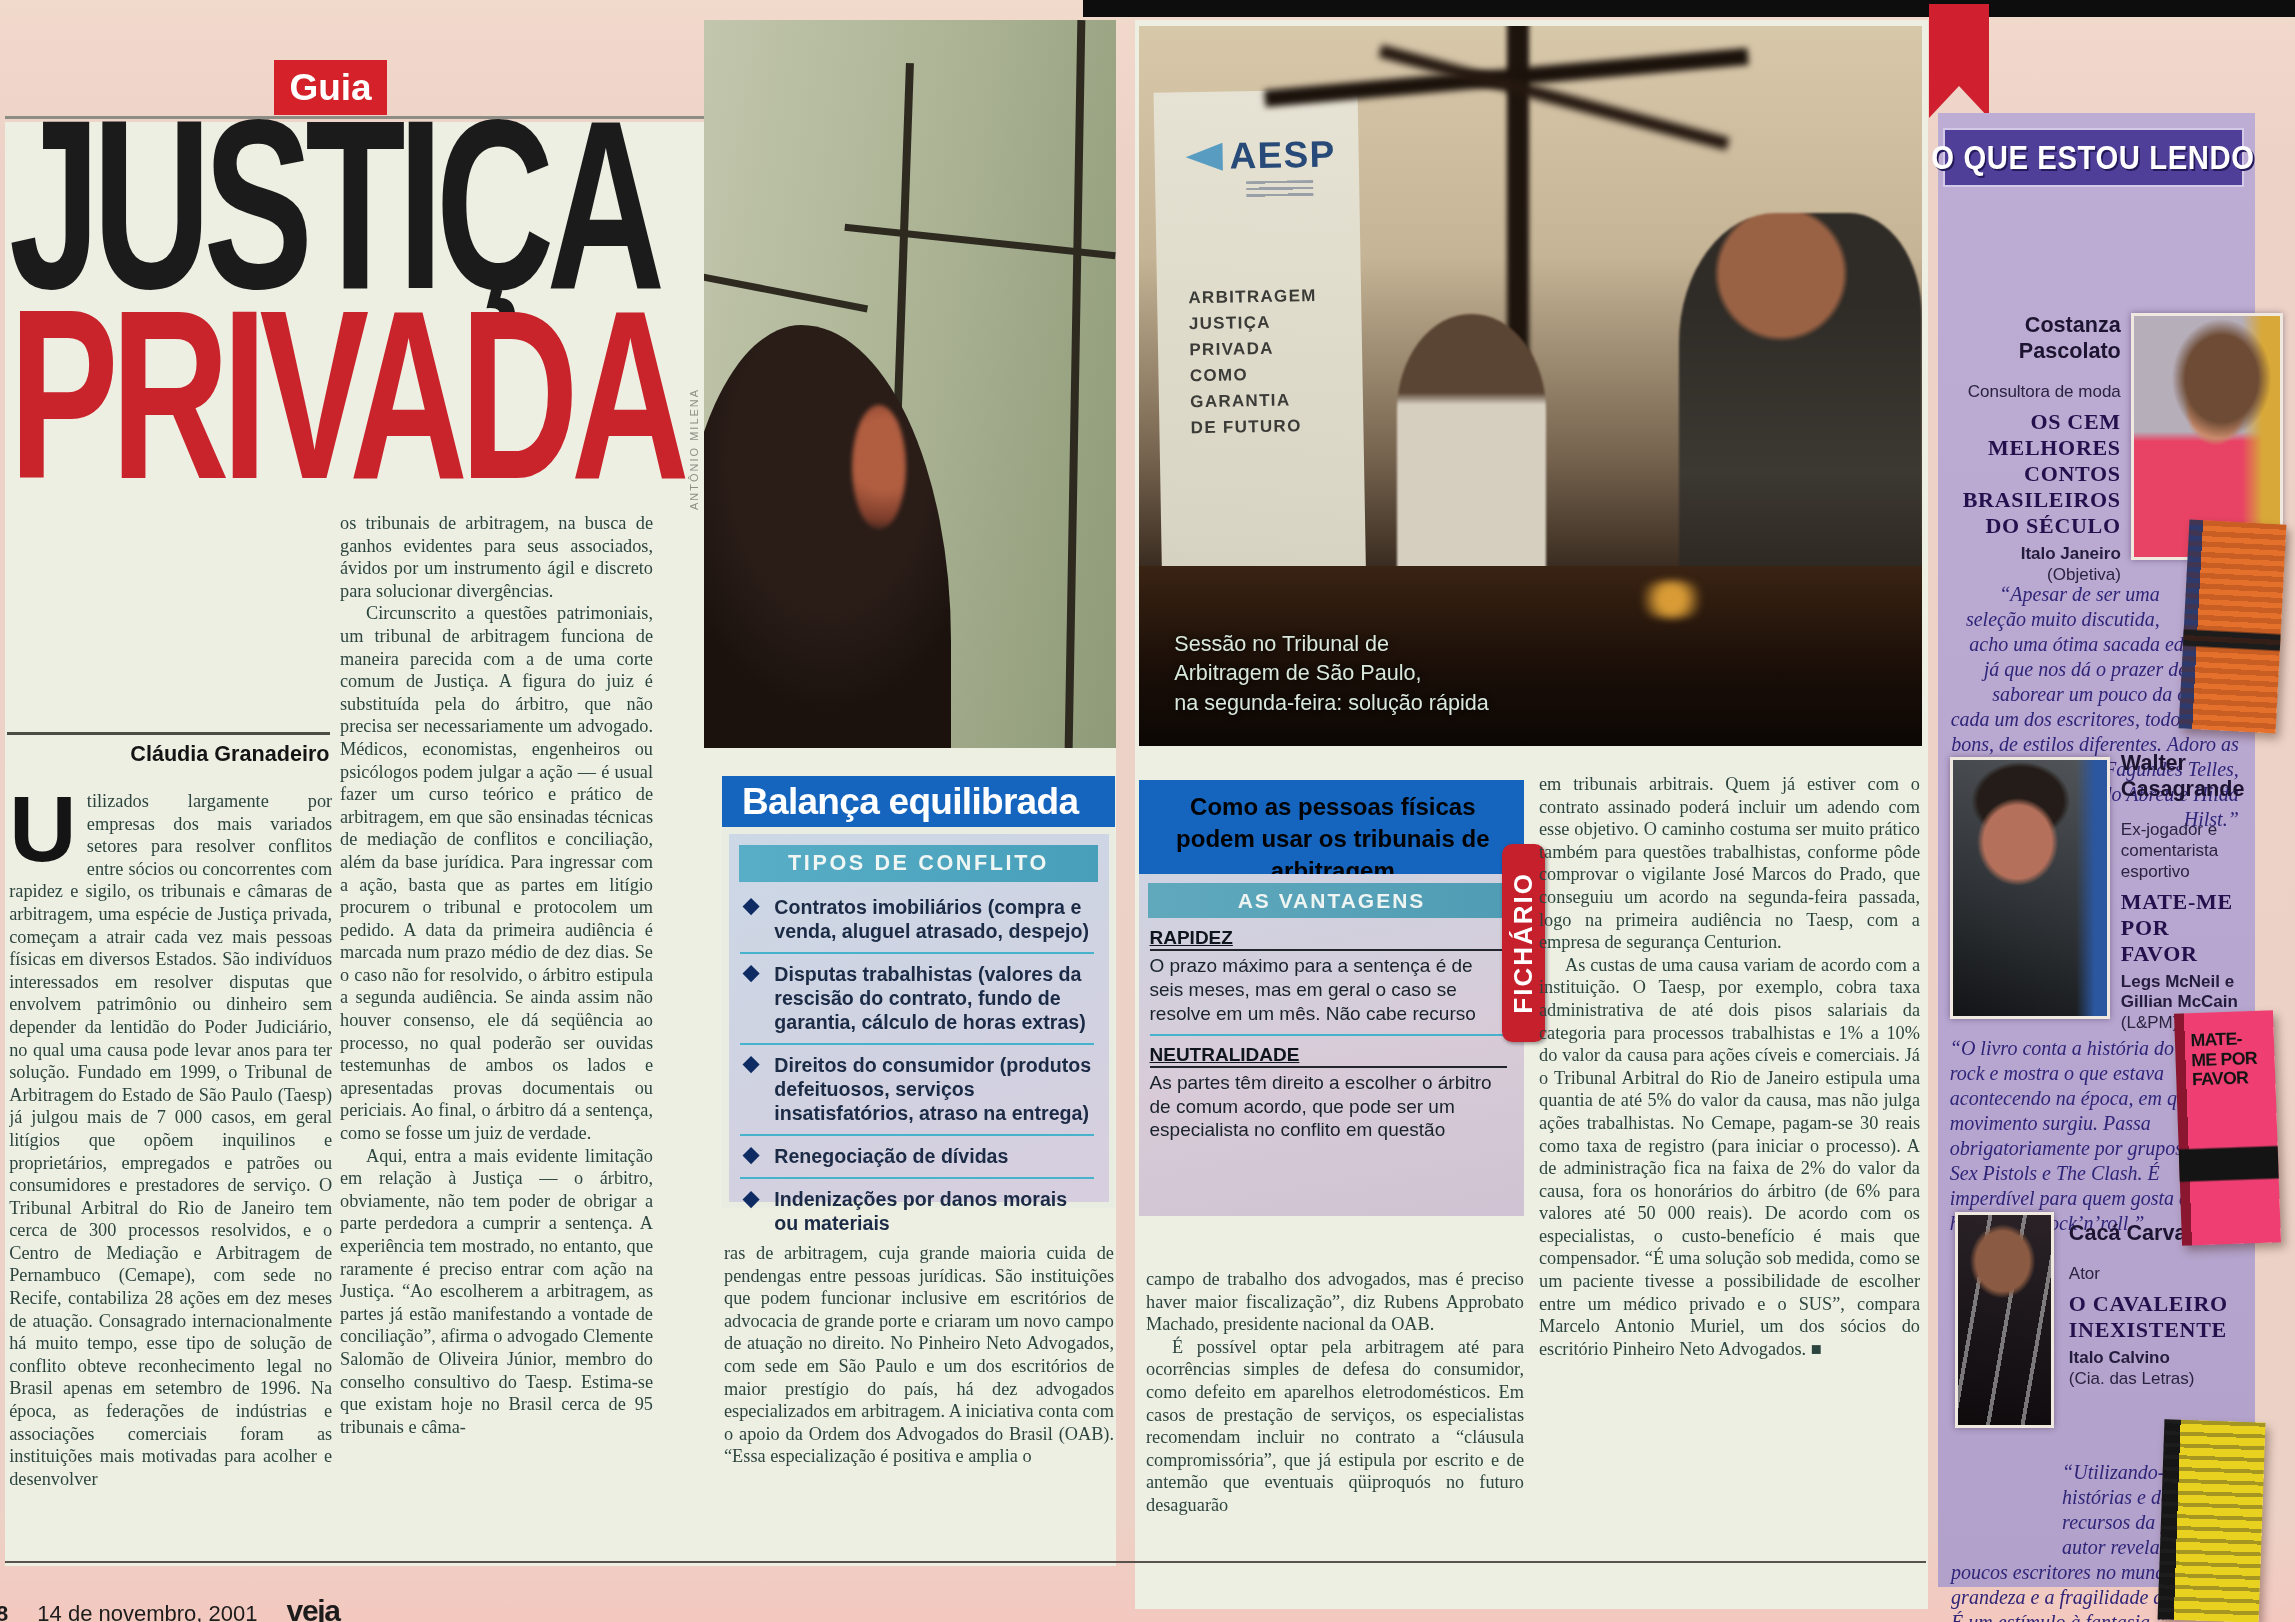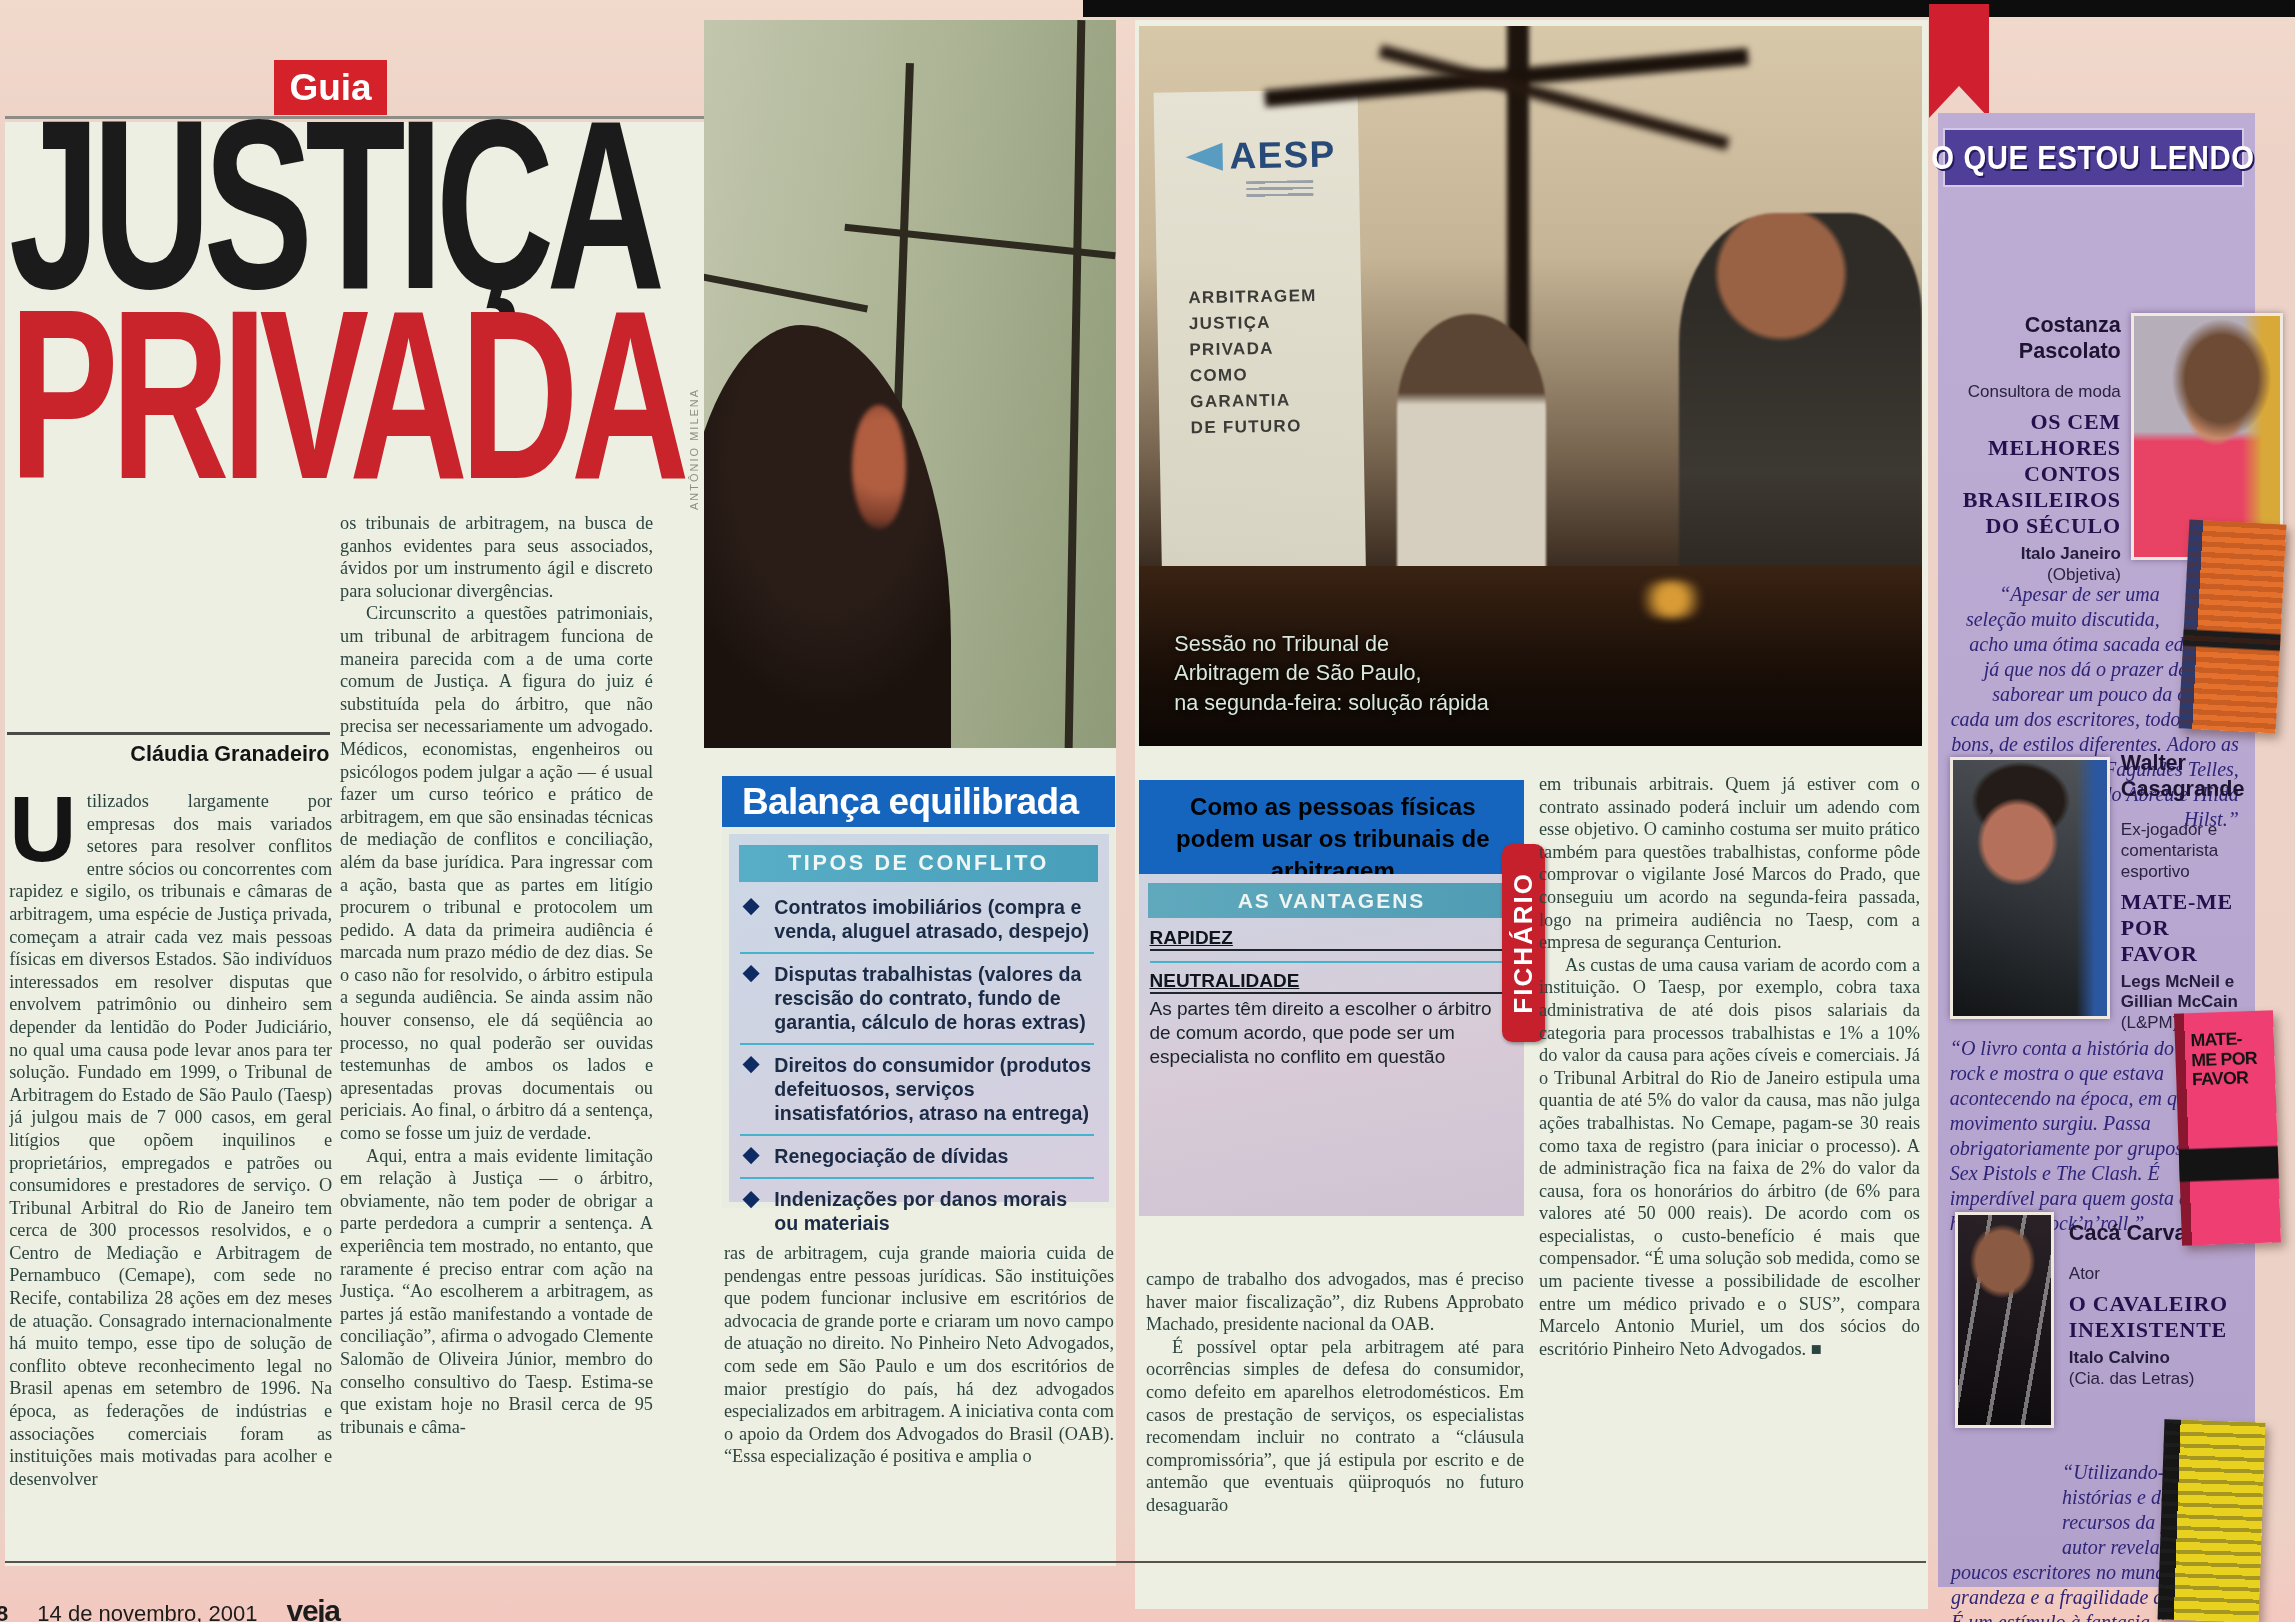--- a/index.html
+++ b/index.html
@@ -271,20 +271,21 @@
     <div class="p2-caption">Sessão no Tribunal de
 Arbitragem de São Paulo,
 na segunda-feira: solução rápida</div>
   </div>
 
   <div class="abs van-head">Como as pessoas físicas podem usar os tribunais de arbitragem</div>
   <div class="abs van-body">
     <div class="van-sub">AS VANTAGENS</div>
     <div class="van-sec">
       <span class="van-label">RAPIDEZ</span>
+      <p class="van-text">O prazo máximo para a sentença é de seis meses, mas em geral o caso se resolve em um mês. Não cabe recurso</p>
     </div>
     <div class="van-sec">
       <span class="van-label">NEUTRALIDADE</span>
       <p class="van-text">As partes têm direito a escolher o árbitro de comum acordo, que pode ser um especialista no conflito em questão</p>
     </div>
   </div>
   <div class="abs fichario">
     <span>FICHÁRIO</span>
   </div>
 

